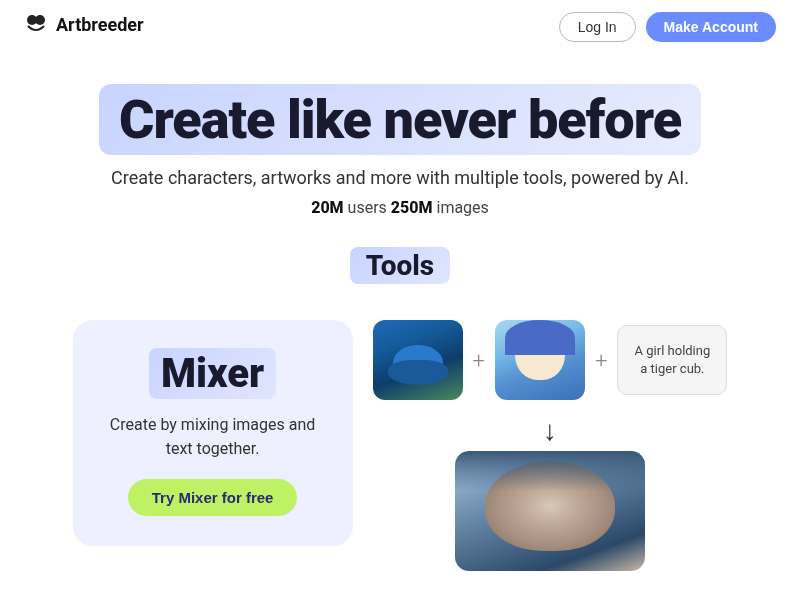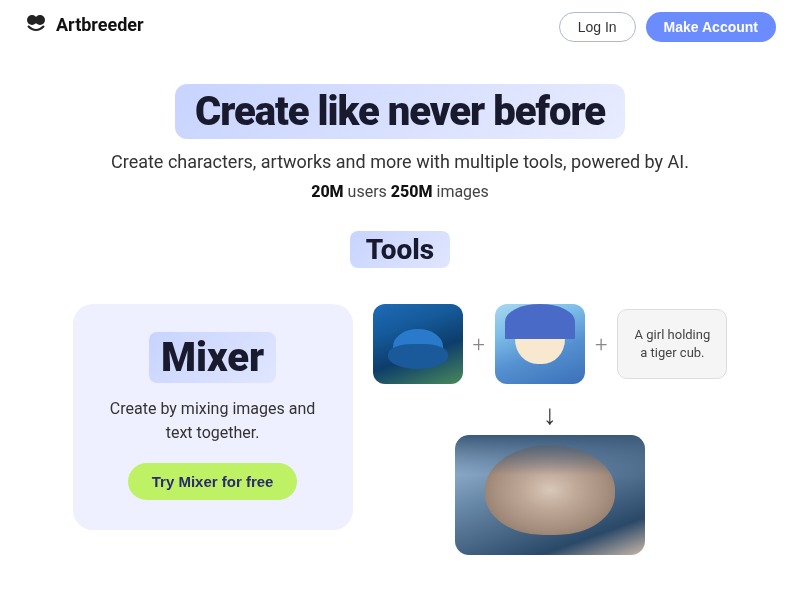--- a/index.html
+++ b/index.html
@@ -57,21 +57,21 @@
       cursor: pointer;
       font-weight: 600;
     }
 
     
     .hero {
       text-align: center;
       padding: 30px 20px 10px;
     }
     .hero-title {
-      font-size: 40px;
+      font-size: 54px;
       font-weight: 900;
       color: #1a1a2e;
       background: linear-gradient(135deg, #c8d4ff 0%, #e8ecff 100%);
       border-radius: 12px;
       display: inline-block;
       padding: 4px 20px;
       margin-bottom: 12px;
       letter-spacing: -1px;
     }
     .hero-subtitle {

